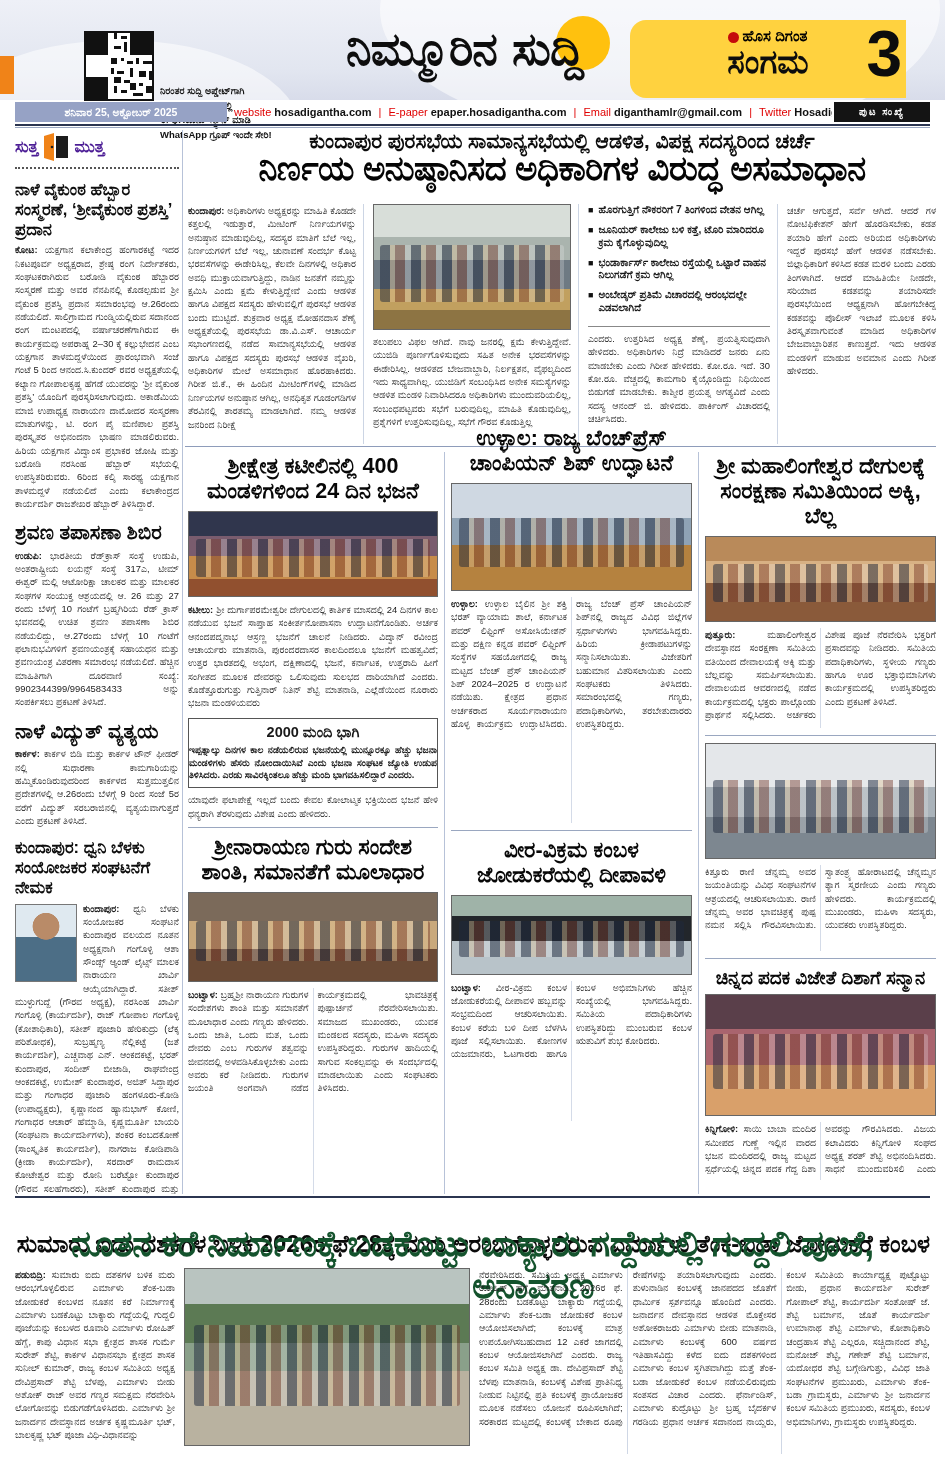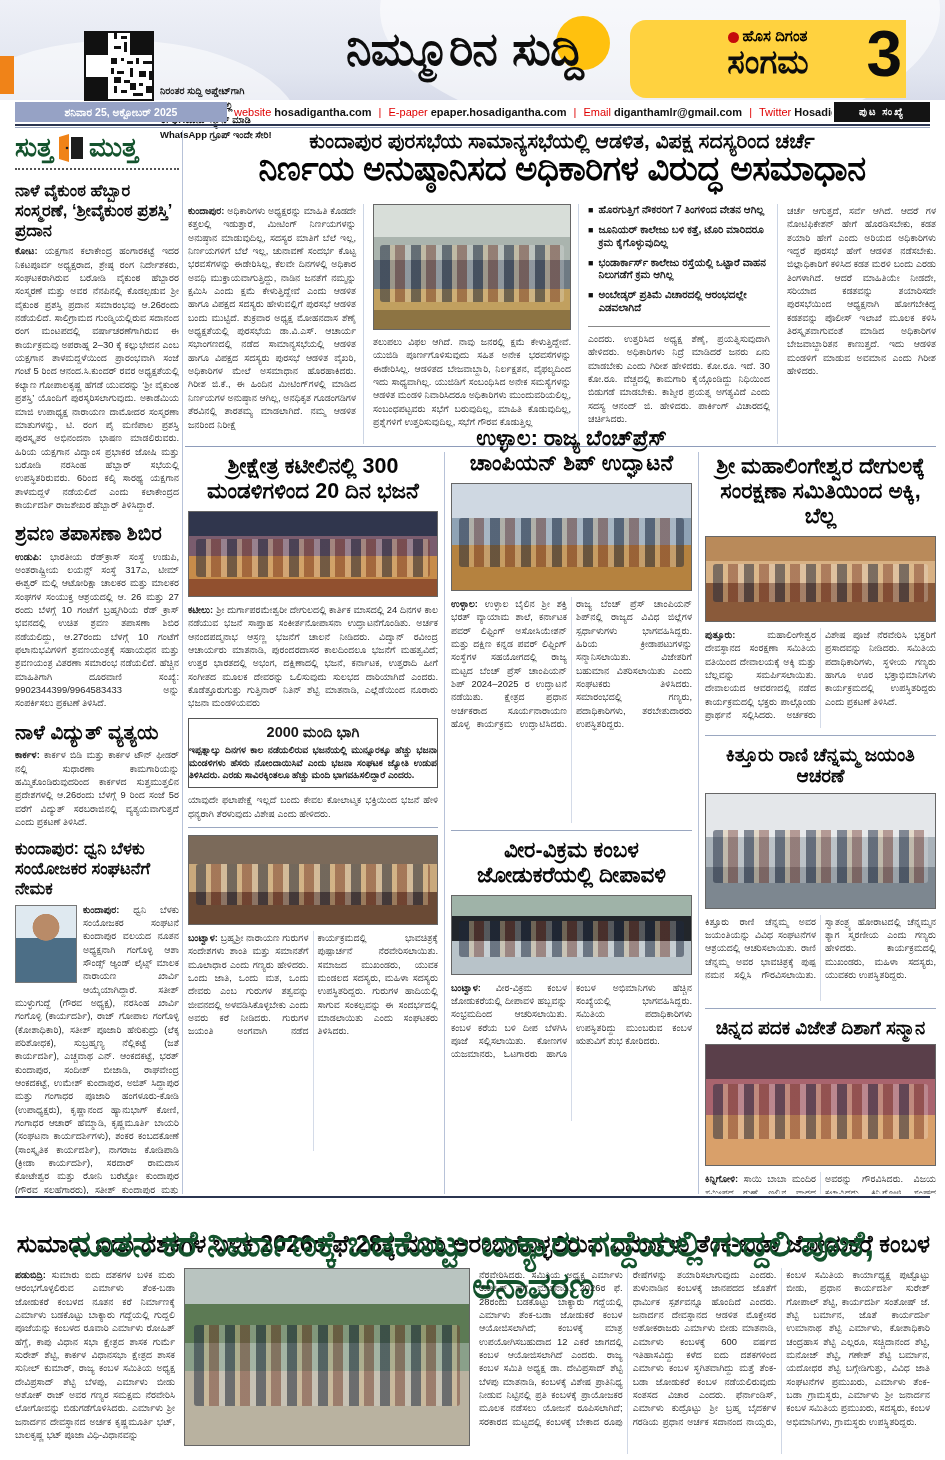--- a/index.html
+++ b/index.html
@@ -45,21 +45,21 @@
   .ph-temple{background:linear-gradient(180deg,#b98a5a 0 28%,#d8b184 28% 55%,#8a5a3a 55% 100%);}
   .ph-group{background:linear-gradient(180deg,#7b6a5a 0 32%,#c9a97c 32% 64%,#6a4a35 64% 100%);}
   .ph-tent{background:linear-gradient(180deg,#9fb3a8 0 26%,#22262b 26% 58%,#b8c3c9 58% 100%);}
   .ph-event{background:linear-gradient(180deg,#e4e7ea 0 38%,#aab3ba 38% 64%,#7d8790 64% 100%);}
   .ph-family{background:linear-gradient(180deg,#5a3f4a 0 28%,#a9646e 28% 58%,#d9a06a 58% 100%);}
   .ph-field{background:linear-gradient(180deg,#b9c4c0 0 20%,#5c7a54 20% 42%,#8aa08a 42% 58%,#b9b2a0 58% 100%);}
   .portrait{float:left;width:60px;height:76px;margin:2px 6px 2px 0;border:1px solid #777;
     background:radial-gradient(circle at 50% 28%,#b98b68 0 21%,rgba(0,0,0,0) 22%),linear-gradient(180deg,#dfe9f0 0 42%,#4c6e86 42% 100%);}
   
   .sidebar{left:15px;top:132px;width:164px;height:1062px;overflow:hidden;}
-  .sec-head{display:flex;align-items:center;gap:3px;font-size:26px;font-weight:800;color:#14532d;
+  .sec-head{display:flex;align-items:center;gap:3px;font-size:16px;font-weight:800;color:#4c1d95;
             border-bottom:2px dotted #555;padding-bottom:5px;margin-bottom:8px;}
   .brief-h{font-size:16.5px;font-weight:800;line-height:1.22;margin:10px 0 4px;color:#0d0d0d;}
   .brief-h.big{font-size:20px;}
   
   .m-kicker{left:188px;top:129px;width:748px;text-align:center;font-size:20.5px;font-weight:800;color:#0d0d0d;}
   .m-head{left:188px;top:151px;width:748px;text-align:center;font-size:34px;font-weight:800;letter-spacing:-.5px;color:#050505;line-height:1.05;}
   .lead-body{left:188px;top:204px;width:748px;height:240px;display:flex;gap:9px;}
   .lead-col{flex:1;overflow:hidden;border-right:1px solid #ccd5e4;padding-right:7px;}
   .lead-col:last-child{border-right:none;padding-right:0;}
   .bullets{border-bottom:1px solid #888;padding-bottom:4px;margin-bottom:5px;}
@@ -200,36 +200,37 @@
       </div>
       <div class="b">ಎಂದರು. ಉತ್ತರಿಸಿದ ಅಧ್ಯಕ್ಷ ಶೆಣೈ, ಪ್ರಯತ್ನಿಸುವುದಾಗಿ ಹೇಳಿದರು. ಅಧಿಕಾರಿಗಳು ನಿದ್ರೆ ಮಾಡಿದರೆ ಜನರು ಏನು ಮಾಡಬೇಕು ಎಂದು ಗಿರೀಶ ಹೇಳಿದರು. ಕೋ.ರೂ. ಇದೆ. 30 ಕೋ.ರೂ. ವೆಚ್ಚದಲ್ಲಿ ಕಾಮಗಾರಿ ಕೈಯ್ಗೊಂಡಿದ್ದು ನಿಧಿಯಿಂದ ಬಿಡುಗಡೆ ಮಾಡಬೇಕು. ಕಾಶ್ಮೀರ ಪ್ರಯತ್ನ ಅಗತ್ಯವಿದೆ ಎಂದು ಸದಸ್ಯ ಆನಂದ್ ಜಿ. ಹೇಳಿದರು. ಪಾರ್ಕಿಂಗ್ ವಿಚಾರದಲ್ಲಿ ಚರ್ಚಿಸಿದರು.</div>
     </div>
     <div class="lead-col b">
       <span>ಚರ್ಚೆ ಆಗುತ್ತದೆ, ಸರ್ವೆ ಆಗಿದೆ. ಆದರೆ ಗಳ ನೋಟಿಫಿಕೇಶನ್ ಹೇಗೆ ಹೊರಡಿಸಬೇಕು, ಕಡತ ತಯಾರಿ ಹೇಗೆ ಎಂದು ಅರಿಯದ ಅಧಿಕಾರಿಗಳು ಇದ್ದರೆ ಪುರಸಭೆ ಹೇಗೆ ಆಡಳಿತ ನಡೆಸಬೇಕು. ಜಿಲ್ಲಾಧಿಕಾರಿಗೆ ಕಳಿಸಿದ ಕಡತ ಮರಳಿ ಬಂದು ಎರಡು ತಿಂಗಳಾಗಿದೆ. ಆದರೆ ಮಾಹಿತಿಯೇ ನೀಡದೇ, ಸರಿಯಾದ ಕಡತವನ್ನು ತಯಾರಿಸದೇ ಪುರಸಭೆಯಿಂದ ಆಧ್ಯಕ್ಷನಾಗಿ ಹೋಗಬೇಕಿದ್ದ ಕಡತವನ್ನು ಪೊಲೀಸ್ ಇಲಾಖೆ ಮೂಲಕ ಕಳಿಸಿ ತಿರಸ್ಕೃತವಾಗುವಂತೆ ಮಾಡಿದ ಅಧಿಕಾರಿಗಳ ಬೇಜವಾಬ್ದಾರಿತನ ಕಾಣುತ್ತದೆ. ಇದು ಆಡಳಿತ ಮಂಡಳಿಗೆ ಮಾಡುವ ಅವಮಾನ ಎಂದು ಗಿರೀಶ ಹೇಳಿದರು.</span>
     </div>
   </div>
   <div class="abs hr1"></div>
 
   <div class="abs col colA">
-    <div class="h2">ಶ್ರೀಕ್ಷೇತ್ರ ಕಟೀಲಿನಲ್ಲಿ 300 ಮಂಡಳಿಗಳಿಂದ 20 ದಿನ ಭಜನೆ</div>
+    <div class="h2">ಶ್ರೀಕ್ಷೇತ್ರ ಕಟೀಲಿನಲ್ಲಿ 400 ಮಂಡಳಿಗಳಿಂದ 24 ದಿನ ಭಜನೆ</div>
     <div class="photo ph-stage ppl" style="height:86px;"></div>
     <div class="split">
       <div class="b">
         <span class="dl">ಕಟೀಲು:</span>
         <span>ಶ್ರೀ ದುರ್ಗಾಪರಮೇಶ್ವರೀ ದೇಗುಲದಲ್ಲಿ ಕಾರ್ತಿಕ ಮಾಸದಲ್ಲಿ 24 ದಿನಗಳ ಕಾಲ ನಡೆಯುವ ಭಜನೆ ಸಾಪ್ತಾಹ ಸಂಕೀರ್ತನೋಪಾಸನಾ ಉದ್ಘಾಟನೆಗೊಂಡಿತು. ಅರ್ಚಕ ಆನಂದಪದ್ಮನಾಭ ಆಸ್ರಣ್ಣ ಭಜನೆಗೆ ಚಾಲನೆ ನೀಡಿದರು. ವಿದ್ವಾನ್ ರವೀಂದ್ರ ಆಚಾರ್ಯರು ಮಾತನಾಡಿ, ಪುರಂದರದಾಸರ ಕಾಲದಿಂದಲೂ ಭಜನೆಗೆ ಮಹತ್ವವಿದೆ; ಉತ್ತರ ಭಾರತದಲ್ಲಿ ಅಭಂಗ, ದಕ್ಷಿಣಾದಲ್ಲಿ ಭಜನೆ, ಕರ್ನಾಟಕ, ಉತ್ತರಾದಿ ಹೀಗೆ ಸಂಗೀತದ ಮೂಲಕ ದೇವರನ್ನು ಒಲಿಸುವುದು ಸುಲಭದ ದಾರಿಯಾಗಿದೆ ಎಂದರು. ಕೊಡೆತ್ತೂರುಗುತ್ತು ಗುತ್ತಿನಾರ್ ನಿತಿನ್ ಶೆಟ್ಟಿ ಮಾತನಾಡಿ, ಎಲ್ಲೆಡೆಯಿಂದ ನೂರಾರು ಭಜನಾ ಮಂಡಳಿಯವರು</span>
       </div>
       <div>
         <div class="hibox">
           <div class="t">2000 ಮಂದಿ ಭಾಗಿ</div>
           <div class="x">ಇಪ್ಪತ್ನಾಲ್ಕು ದಿನಗಳ ಕಾಲ ನಡೆಯಲಿರುವ ಭಜನೆಯಲ್ಲಿ ಮುನ್ನೂರಕ್ಕೂ ಹೆಚ್ಚು ಭಜನಾ ಮಂಡಳಿಗಳು ಹೆಸರು ನೋಂದಾಯಿಸಿವೆ ಎಂದು ಭಜನಾ ಸಂಘಟಕ ಜ್ಯೋತಿ ಉಡುಪ ತಿಳಿಸಿದರು. ಎರಡು ಸಾವಿರಕ್ಕಿಂತಲೂ ಹೆಚ್ಚು ಮಂದಿ ಭಾಗವಹಿಸಲಿದ್ದಾರೆ ಎಂದರು.</div>
         </div>
         <div class="b">ಯಾವುದೇ ಫಲಾಪೇಕ್ಷೆ ಇಲ್ಲದೆ ಬಂದು ಕೇವಲ ಕೋಲಾಟ್ಮಕ ಭಕ್ತಿಯಿಂದ ಭಜನೆ ಹೇಳಿ ಧನ್ಯರಾಗಿ ತೆರಳುವುದು ವಿಶೇಷ ಎಂದು ಹೇಳಿದರು.</div>
       </div>
     </div>
     <div class="mini-rule"></div>
+    <div class="h2">ಶ್ರೀನಾರಾಯಣ ಗುರು ಸಂದೇಶ ಶಾಂತಿ, ಸಮಾನತೆಗೆ ಮೂಲಾಧಾರ</div>
     <div class="photo ph-group ppl" style="height:90px;"></div>
     <div class="twocol b" style="height:220px;">
       <span class="dl">ಬಂಟ್ವಾಳ:</span>
       <span>ಬ್ರಹ್ಮಶ್ರೀ ನಾರಾಯಣ ಗುರುಗಳ ಸಂದೇಶಗಳು ಶಾಂತಿ ಮತ್ತು ಸಮಾನತೆಗೆ ಮೂಲಾಧಾರ ಎಂದು ಗಣ್ಯರು ಹೇಳಿದರು. ಒಂದು ಜಾತಿ, ಒಂದು ಮತ, ಒಂದು ದೇವರು ಎಂಬ ಗುರುಗಳ ತತ್ವವನ್ನು ಜೀವನದಲ್ಲಿ ಅಳವಡಿಸಿಕೊಳ್ಳಬೇಕು ಎಂದು ಅವರು ಕರೆ ನೀಡಿದರು. ಗುರುಗಳ ಜಯಂತಿ ಅಂಗವಾಗಿ ನಡೆದ ಕಾರ್ಯಕ್ರಮದಲ್ಲಿ ಭಾವಚಿತ್ರಕ್ಕೆ ಪುಷ್ಪಾರ್ಚನೆ ನೆರವೇರಿಸಲಾಯಿತು. ಸಮಾಜದ ಮುಖಂಡರು, ಯುವಕ ಮಂಡಲದ ಸದಸ್ಯರು, ಮಹಿಳಾ ಸದಸ್ಯರು ಉಪಸ್ಥಿತರಿದ್ದರು. ಗುರುಗಳ ಹಾದಿಯಲ್ಲಿ ಸಾಗುವ ಸಂಕಲ್ಪವನ್ನು ಈ ಸಂದರ್ಭದಲ್ಲಿ ಮಾಡಲಾಯಿತು ಎಂದು ಸಂಘಟಕರು ತಿಳಿಸಿದರು.</span>
     </div>
   </div>
   <div class="abs vline v2"></div>
 
   <div class="abs col colB">
     <div class="h2">ಉಳ್ಳಾಲ: ರಾಜ್ಯ ಬೆಂಚ್‌ಪ್ರೆಸ್ ಚಾಂಪಿಯನ್ ಶಿಪ್ ಉದ್ಘಾಟನೆ</div>
@@ -249,21 +250,20 @@
   <div class="abs vline v3"></div>
 
   <div class="abs col colC">
     <div class="h2">ಶ್ರೀ ಮಹಾಲಿಂಗೇಶ್ವರ ದೇಗುಲಕ್ಕೆ ಸಂರಕ್ಷಣಾ ಸಮಿತಿಯಿಂದ ಅಕ್ಕಿ, ಬೆಲ್ಲ</div>
     <div class="photo ph-temple ppl" style="height:86px;"></div>
     <div class="twocol b" style="height:100px;">
       <span class="dl">ಪುತ್ತೂರು:</span>
       <span>ಮಹಾಲಿಂಗೇಶ್ವರ ದೇವಸ್ಥಾನದ ಸಂರಕ್ಷಣಾ ಸಮಿತಿಯ ವತಿಯಿಂದ ದೇವಾಲಯಕ್ಕೆ ಅಕ್ಕಿ ಮತ್ತು ಬೆಲ್ಲವನ್ನು ಸಮರ್ಪಿಸಲಾಯಿತು. ದೇವಾಲಯದ ಆವರಣದಲ್ಲಿ ನಡೆದ ಕಾರ್ಯಕ್ರಮದಲ್ಲಿ ಭಕ್ತರು ಪಾಲ್ಗೊಂಡು ಪ್ರಾರ್ಥನೆ ಸಲ್ಲಿಸಿದರು. ಅರ್ಚಕರು ವಿಶೇಷ ಪೂಜೆ ನೆರವೇರಿಸಿ ಭಕ್ತರಿಗೆ ಪ್ರಸಾದವನ್ನು ನೀಡಿದರು. ಸಮಿತಿಯ ಪದಾಧಿಕಾರಿಗಳು, ಸ್ಥಳೀಯ ಗಣ್ಯರು ಹಾಗೂ ಊರ ಭಕ್ತಾಭಿಮಾನಿಗಳು ಕಾರ್ಯಕ್ರಮದಲ್ಲಿ ಉಪಸ್ಥಿತರಿದ್ದರು ಎಂದು ಪ್ರಕಟಣೆ ತಿಳಿಸಿದೆ.</span>
     </div>
     <div class="mini-rule"></div>
-    <div class="h3">ಕಿತ್ತೂರು ರಾಣಿ ಚೆನ್ನಮ್ಮ ಜಯಂತಿ ಆಚರಣೆ</div>
     <div class="photo ph-event ppl" style="height:116px;"></div>
     <div class="twocol b" style="height:86px;">
       <span>ಕಿತ್ತೂರು ರಾಣಿ ಚೆನ್ನಮ್ಮ ಅವರ ಜಯಂತಿಯನ್ನು ವಿವಿಧ ಸಂಘಟನೆಗಳ ಆಶ್ರಯದಲ್ಲಿ ಆಚರಿಸಲಾಯಿತು. ರಾಣಿ ಚೆನ್ನಮ್ಮ ಅವರ ಭಾವಚಿತ್ರಕ್ಕೆ ಪುಷ್ಪ ನಮನ ಸಲ್ಲಿಸಿ ಗೌರವಿಸಲಾಯಿತು. ಸ್ವಾತಂತ್ರ್ಯ ಹೋರಾಟದಲ್ಲಿ ಚೆನ್ನಮ್ಮನ ತ್ಯಾಗ ಸ್ಮರಣೀಯ ಎಂದು ಗಣ್ಯರು ಹೇಳಿದರು. ಕಾರ್ಯಕ್ರಮದಲ್ಲಿ ಮುಖಂಡರು, ಮಹಿಳಾ ಸದಸ್ಯರು, ಯುವಕರು ಉಪಸ್ಥಿತರಿದ್ದರು.</span>
     </div>
     <div class="mini-rule"></div>
     <div class="h3">ಚಿನ್ನದ ಪದಕ ವಿಜೇತೆ ದಿಶಾಗೆ ಸನ್ಮಾನ</div>
     <div class="photo ph-family ppl" style="height:122px;"></div>
     <div class="twocol b" style="height:58px;">
       <span class="dl">ಕಿನ್ನಿಗೋಳಿ:</span>
       <span>ಸಾಯಿ ಬಾಬಾ ಮಂದಿರ ಸಮೀಪದ ಗುಣ್ಣೆ ಇಲ್ಲಿನ ವಾರದ ಭಜನ ಮಂದಿರದಲ್ಲಿ ರಾಜ್ಯ ಮಟ್ಟದ ಸ್ಪರ್ಧೆಯಲ್ಲಿ ಚಿನ್ನದ ಪದಕ ಗೆದ್ದ ದಿಶಾ ಅವರನ್ನು ಗೌರವಿಸಿದರು. ವಿಜಯ ಕಲಾವಿದರು ಕಿನ್ನಿಗೋಳಿ ಸಂಘದ ಅಧ್ಯಕ್ಷ ಶರತ್ ಶೆಟ್ಟಿ ಅಭಿನಂದಿಸಿದರು. ಸಾಧನೆ ಮುಂದುವರಿಸಲಿ ಎಂದು ಹಿರಿಯರು ಹಾರೈಸಿದರು. ಕುಟುಂಬಸ್ಥರು, ಊರ ಗಣ್ಯರು ಸಮಾರಂಭದಲ್ಲಿ ಉಪಸ್ಥಿತರಿದ್ದರು.</span>

